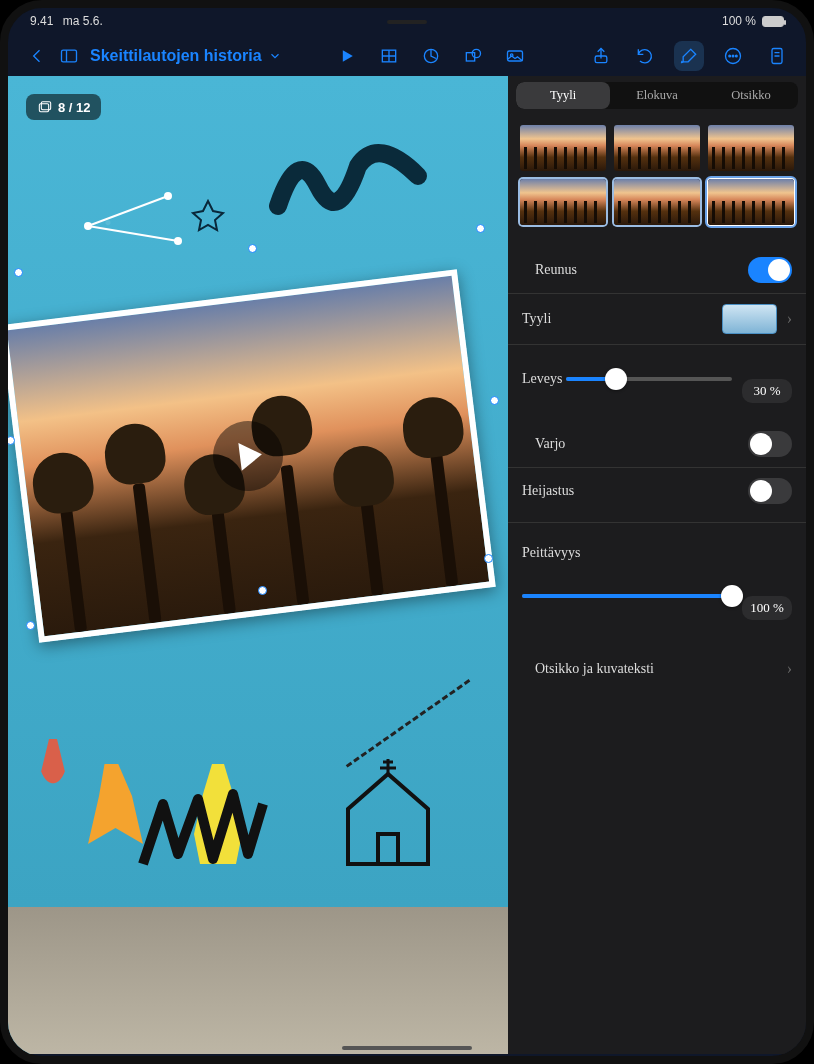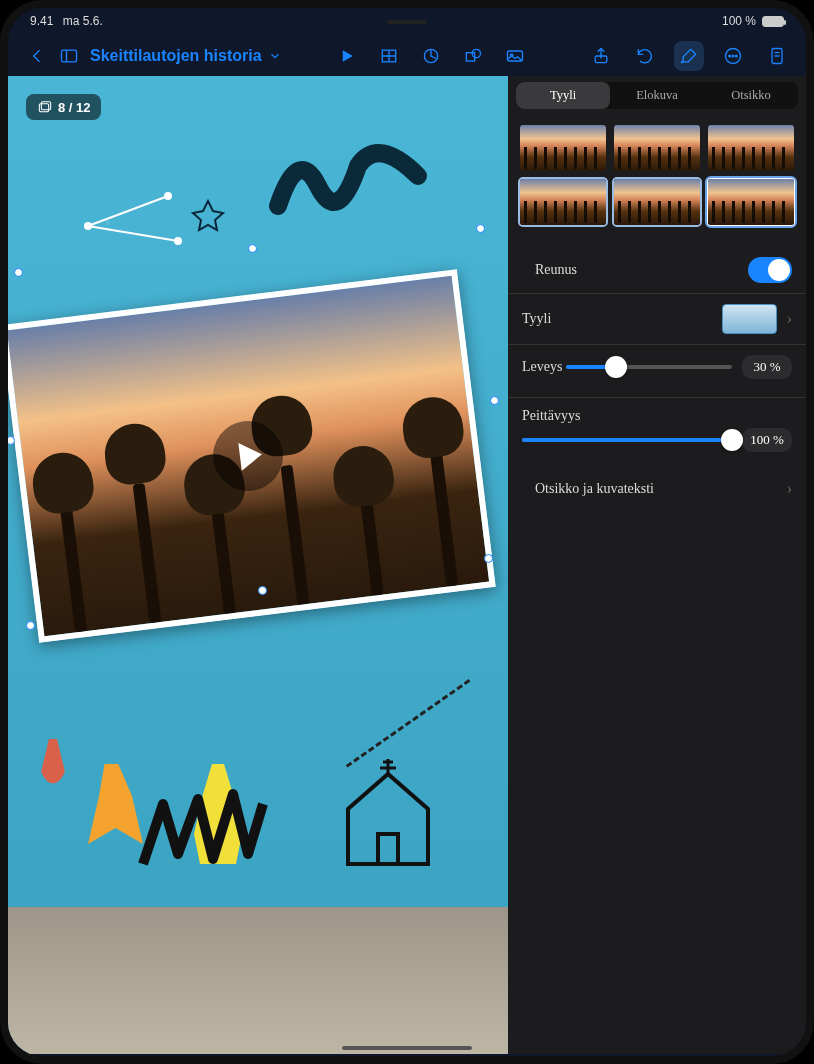--- a/index.html
+++ b/index.html
@@ -194,23 +194,23 @@
   }
   .slider-fill { position:absolute; left:0; top:0; bottom:0; background:#1a84ff; border-radius:2px; }
   .slider-thumb {
     position:absolute; top:50%; transform:translate(-50%,-50%);
     width:22px; height:22px; border-radius:50%; background:#fff;
     box-shadow:0 1px 3px rgba(0,0,0,.4);
   }
   .val-box {
     min-width:50px; text-align:center;
     background:#2c2c2e; border-radius:10px; padding:4px 6px;
-    color:#fff; font-size:13px;
-  }
-  .stacked { display:flex; flex-direction:column; gap:4px; padding:10px 14px; border-top:1px solid #333;}
+    color:#fff; font-size:13px;margin-top:24px;
+  }
+  .stacked { display:flex; flex-direction:column; gap:11px; padding:22px 14px; border-top:1px solid #333;}
 </style>
 </head>
 <body>
 
 <div class="device">
 
   <div class="status-dots"></div>
 
   <div class="status-bar">
     <div>
@@ -417,20 +417,34 @@
           <div class="slider-row" style="flex:1">
             <div class="slider">
               <div class="slider-fill" style="width:30%"></div>
               <div class="slider-thumb" style="left:30%"></div>
             </div>
             <div class="val-box">30 %</div>
           </div>
         </div>
       </div>
 
+      <div class="panel-block">
+        <div class="panel-row">
+          <span class="row-label">Varjo</span>
+          <div class="switch">
+              <div class="switch-knob"></div>
+            </div>
+        </div>
+        <div class="panel-row">
+          <span class="row-label">Heijastus</span>
+          <div class="switch">
+              <div class="switch-knob"></div>
+            </div>
+        </div>
+      </div>
 
       <div class="panel-block">
         <div class="stacked">
           <span class="row-label">Peittävyys</span>
           <div class="slider-row">
             <div class="slider">
               <div class="slider-fill" style="width:100%"></div>
               <div class="slider-thumb" style="left:100%"></div>
             </div>
             <div class="val-box">100 %</div>

